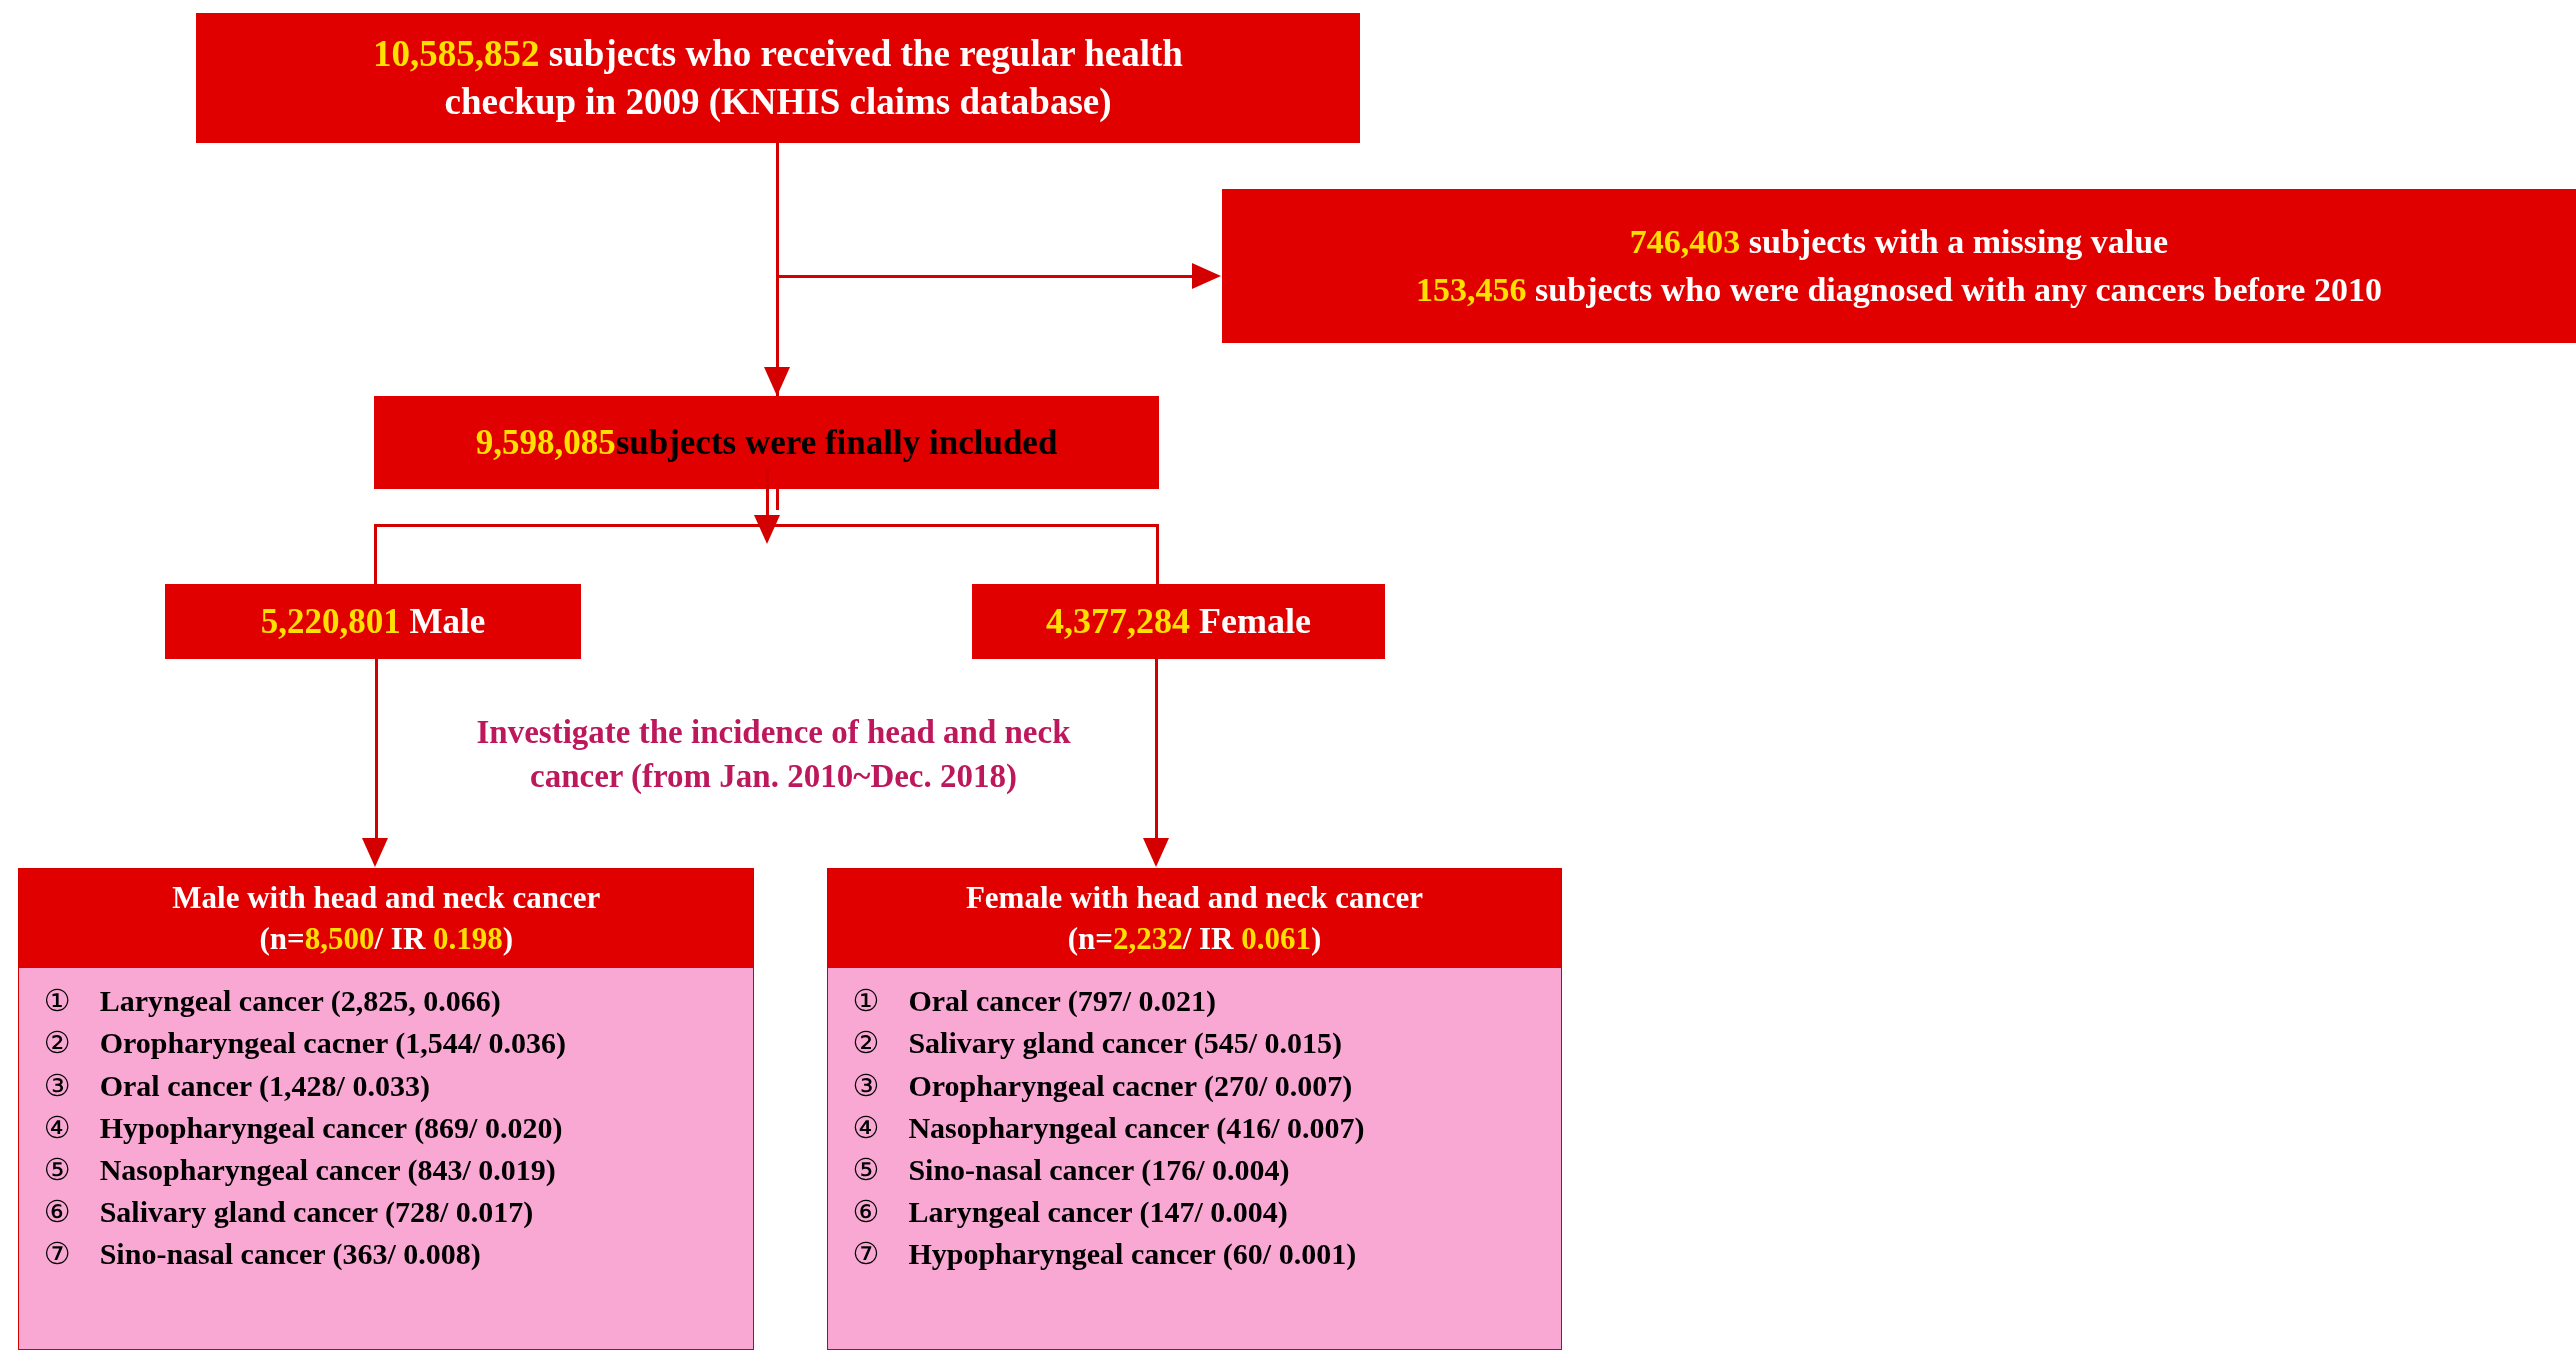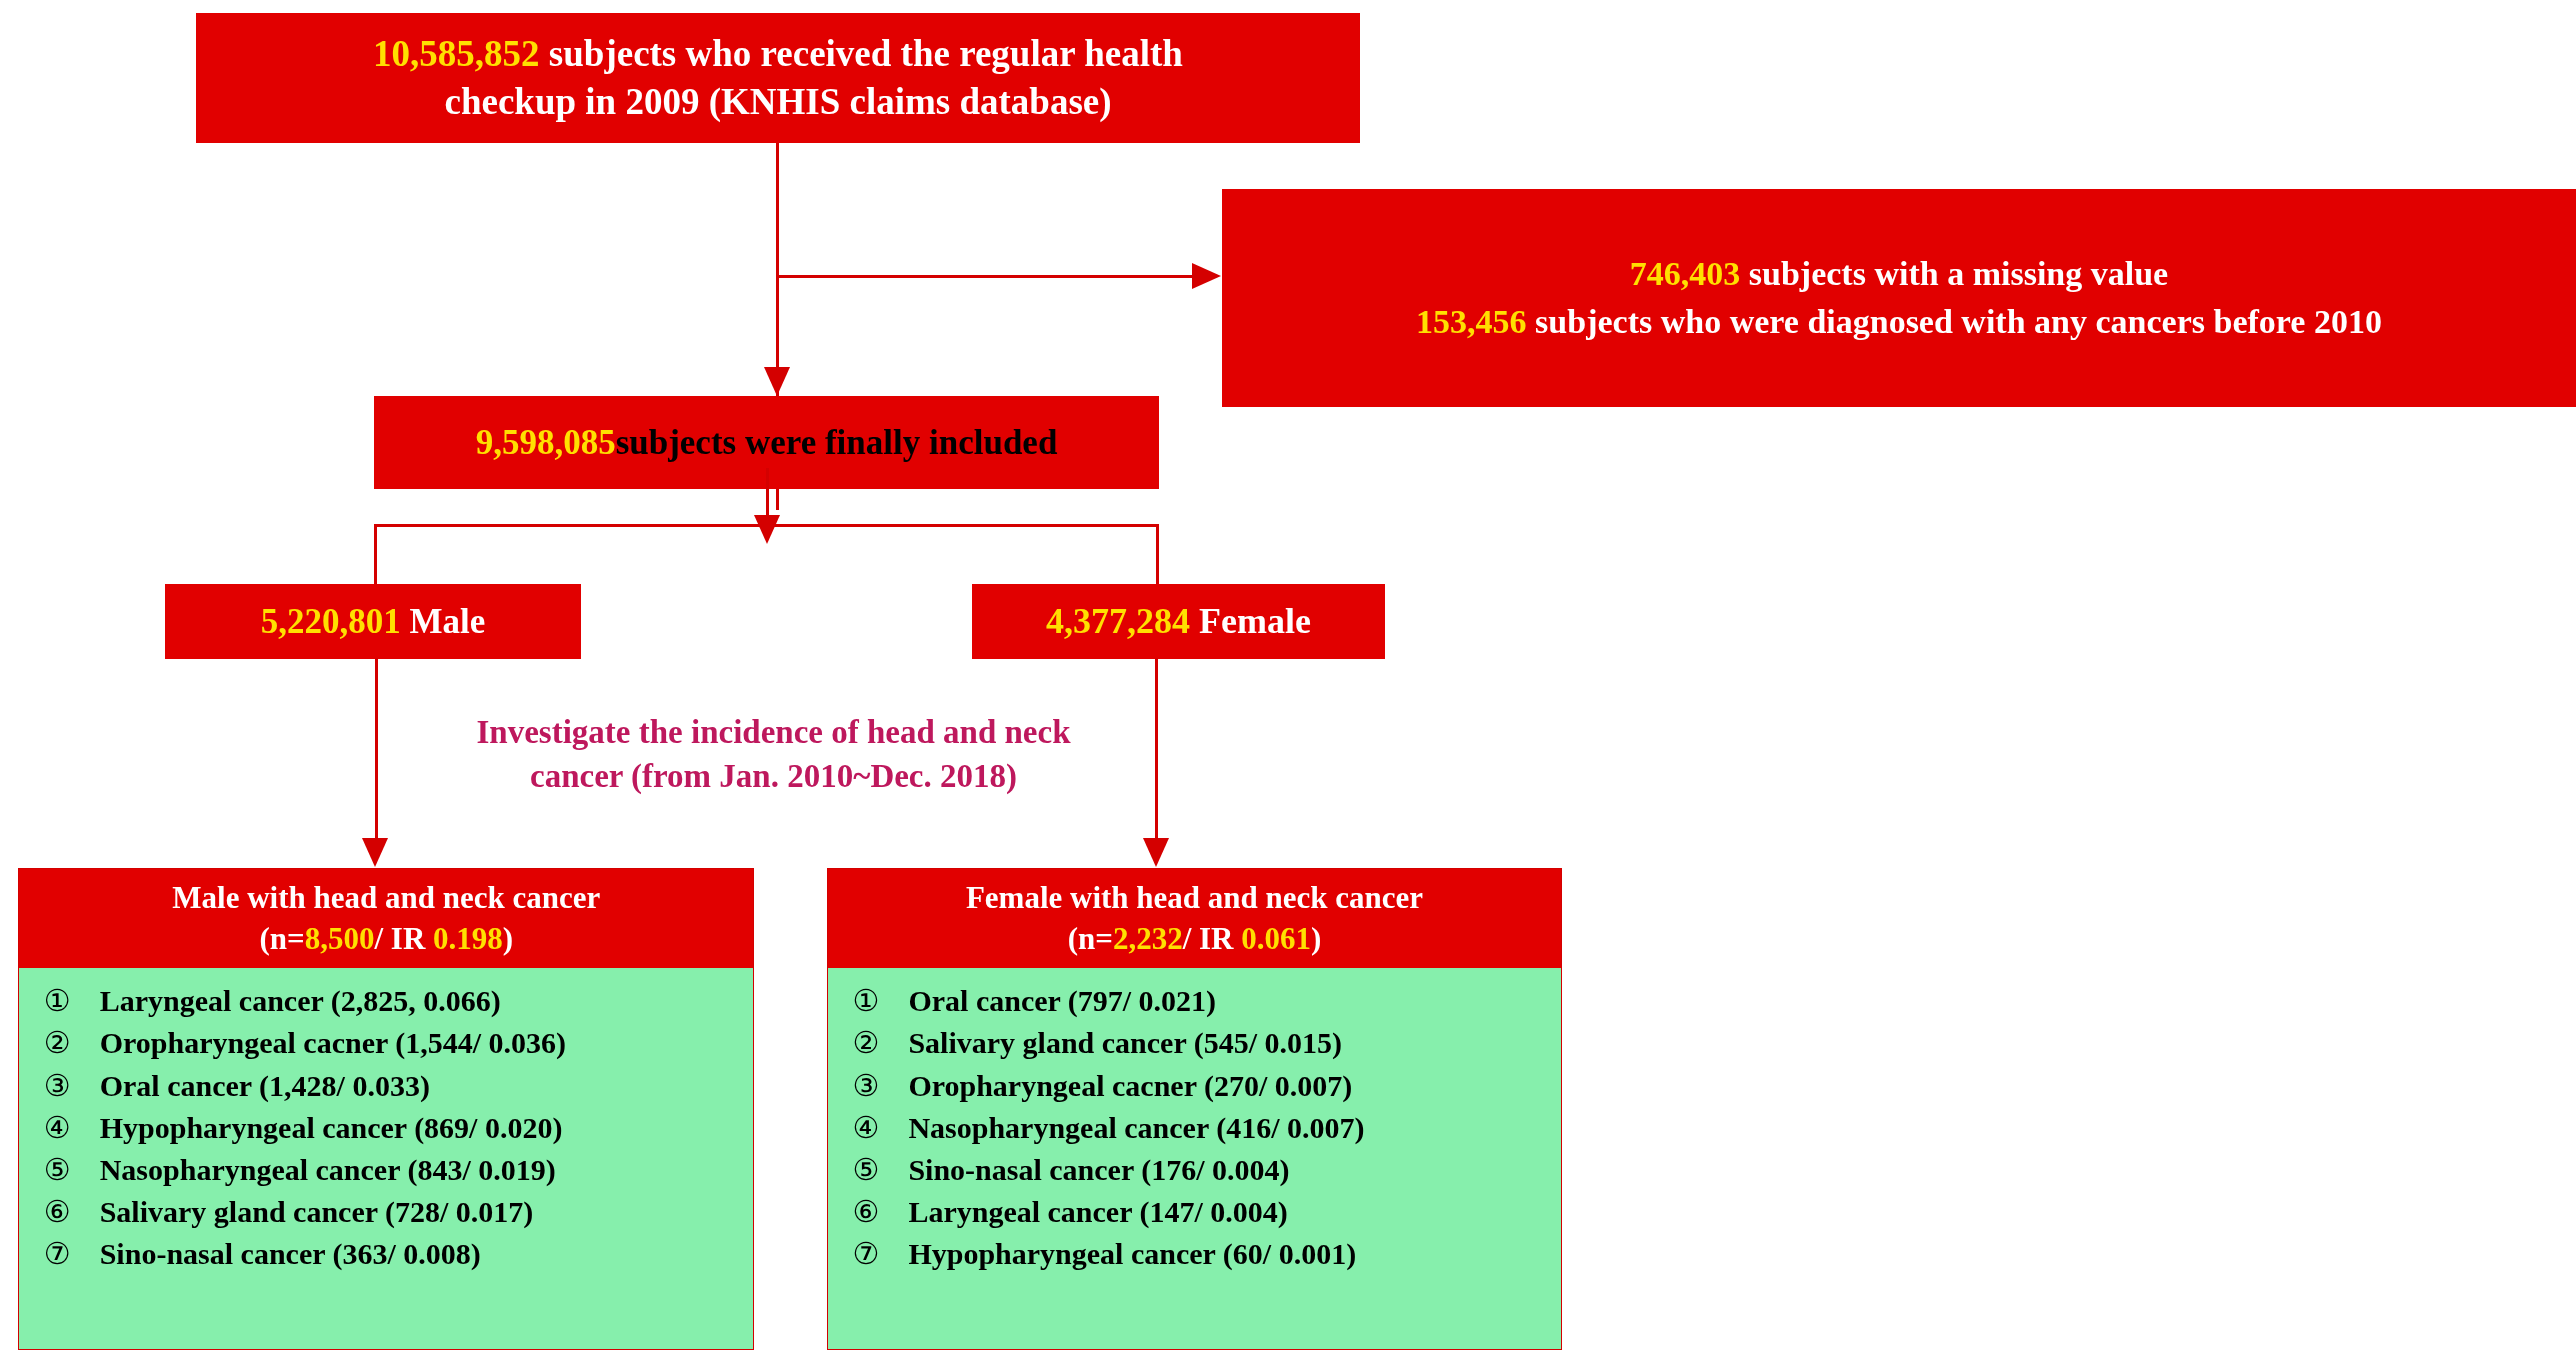--- a/index.html
+++ b/index.html
@@ -25,21 +25,21 @@
     display: flex;
     flex-direction: column;
     align-items: center;
     justify-content: center;
     text-align: center;
     box-sizing: border-box;
     line-height: 1.30;
   }
   .white-box {
     position: absolute;
-    background: #86efac;
+    background: #f9a8d4;
     border: 1.8px solid #D40000;
     box-sizing: border-box;
   }
   .num {
     color: #FFE000;
   }
   .blacktxt {
     color: #000000;
   }
 
@@ -47,21 +47,21 @@
   #box-top {
     left: 196px;  top: 13.4px;
     width: 1164px; height: 130px;
     font-size: 37px;
     padding: 0 17px;
   }
 
   
   #box-excluded {
     left: 1222px; top: 189px;
-    width: 1354px; height: 218px;
+    width: 1354px; height: 154px;
     font-size: 34px;
     padding: 0 12.2px;
     line-height: 1.40;
   }
 
   
   #box-included {
     left: 374px; top: 396px;
     width: 785px; height: 93px;
     font-size: 35px;

